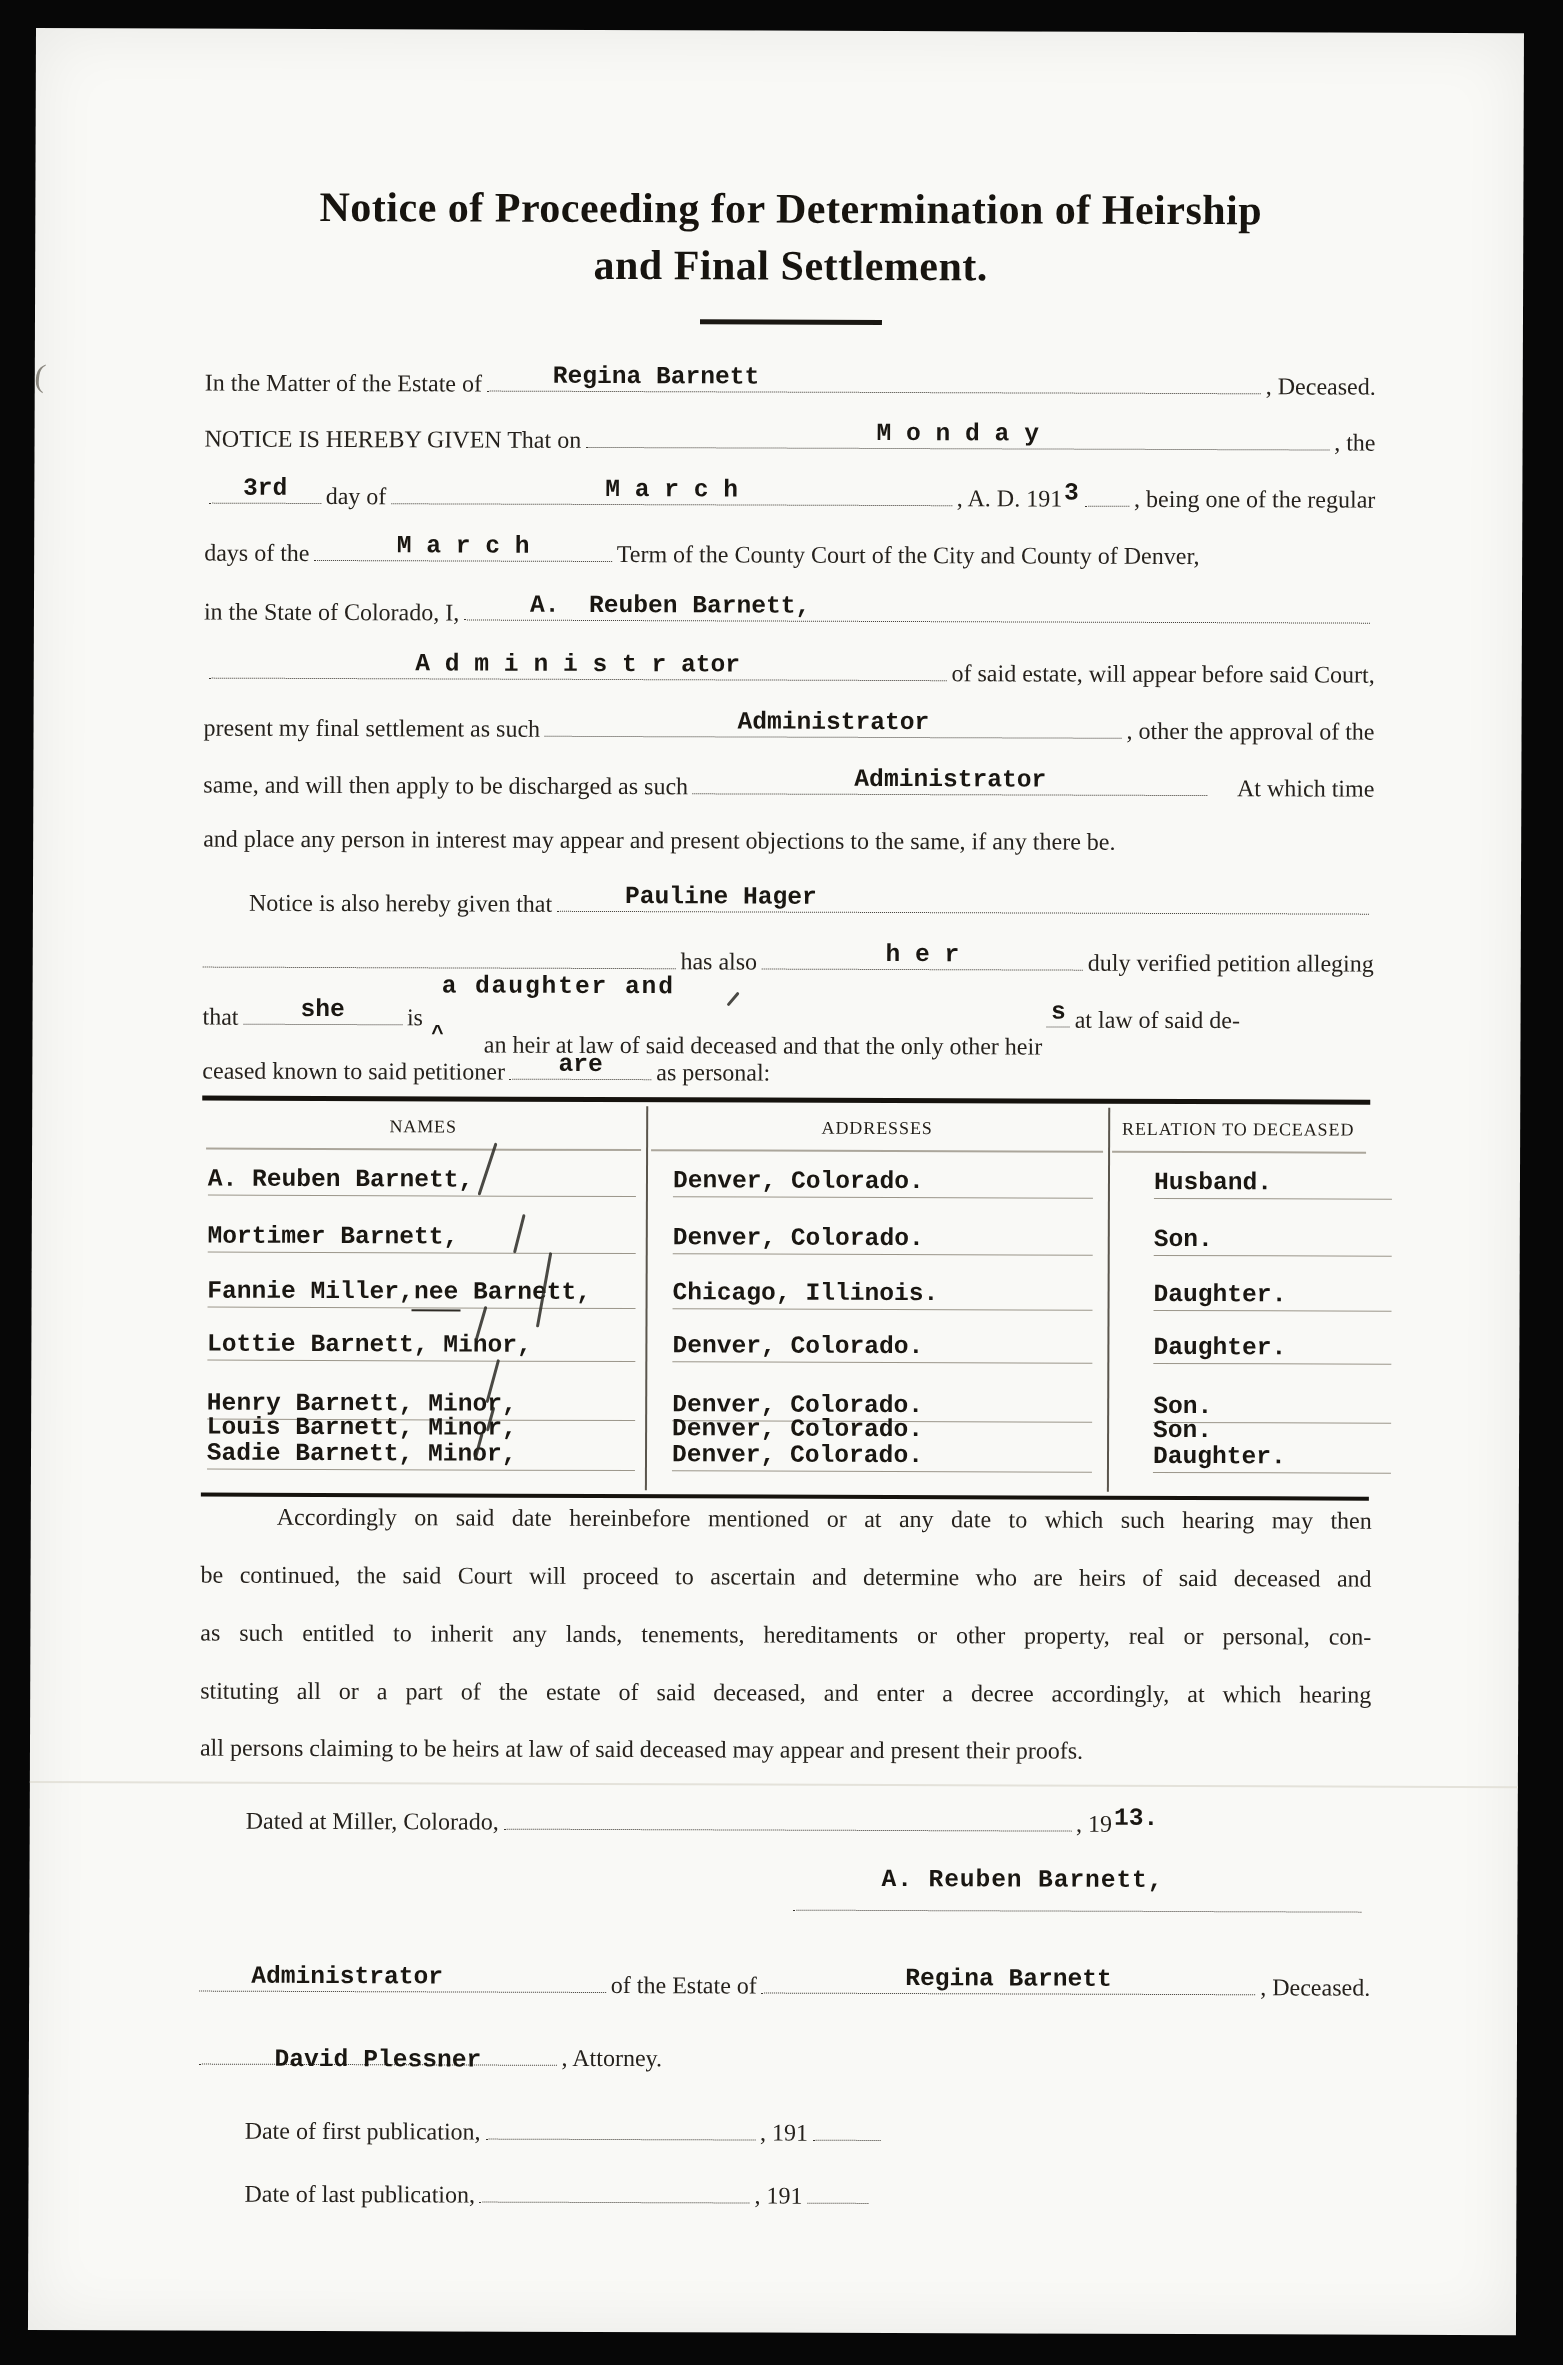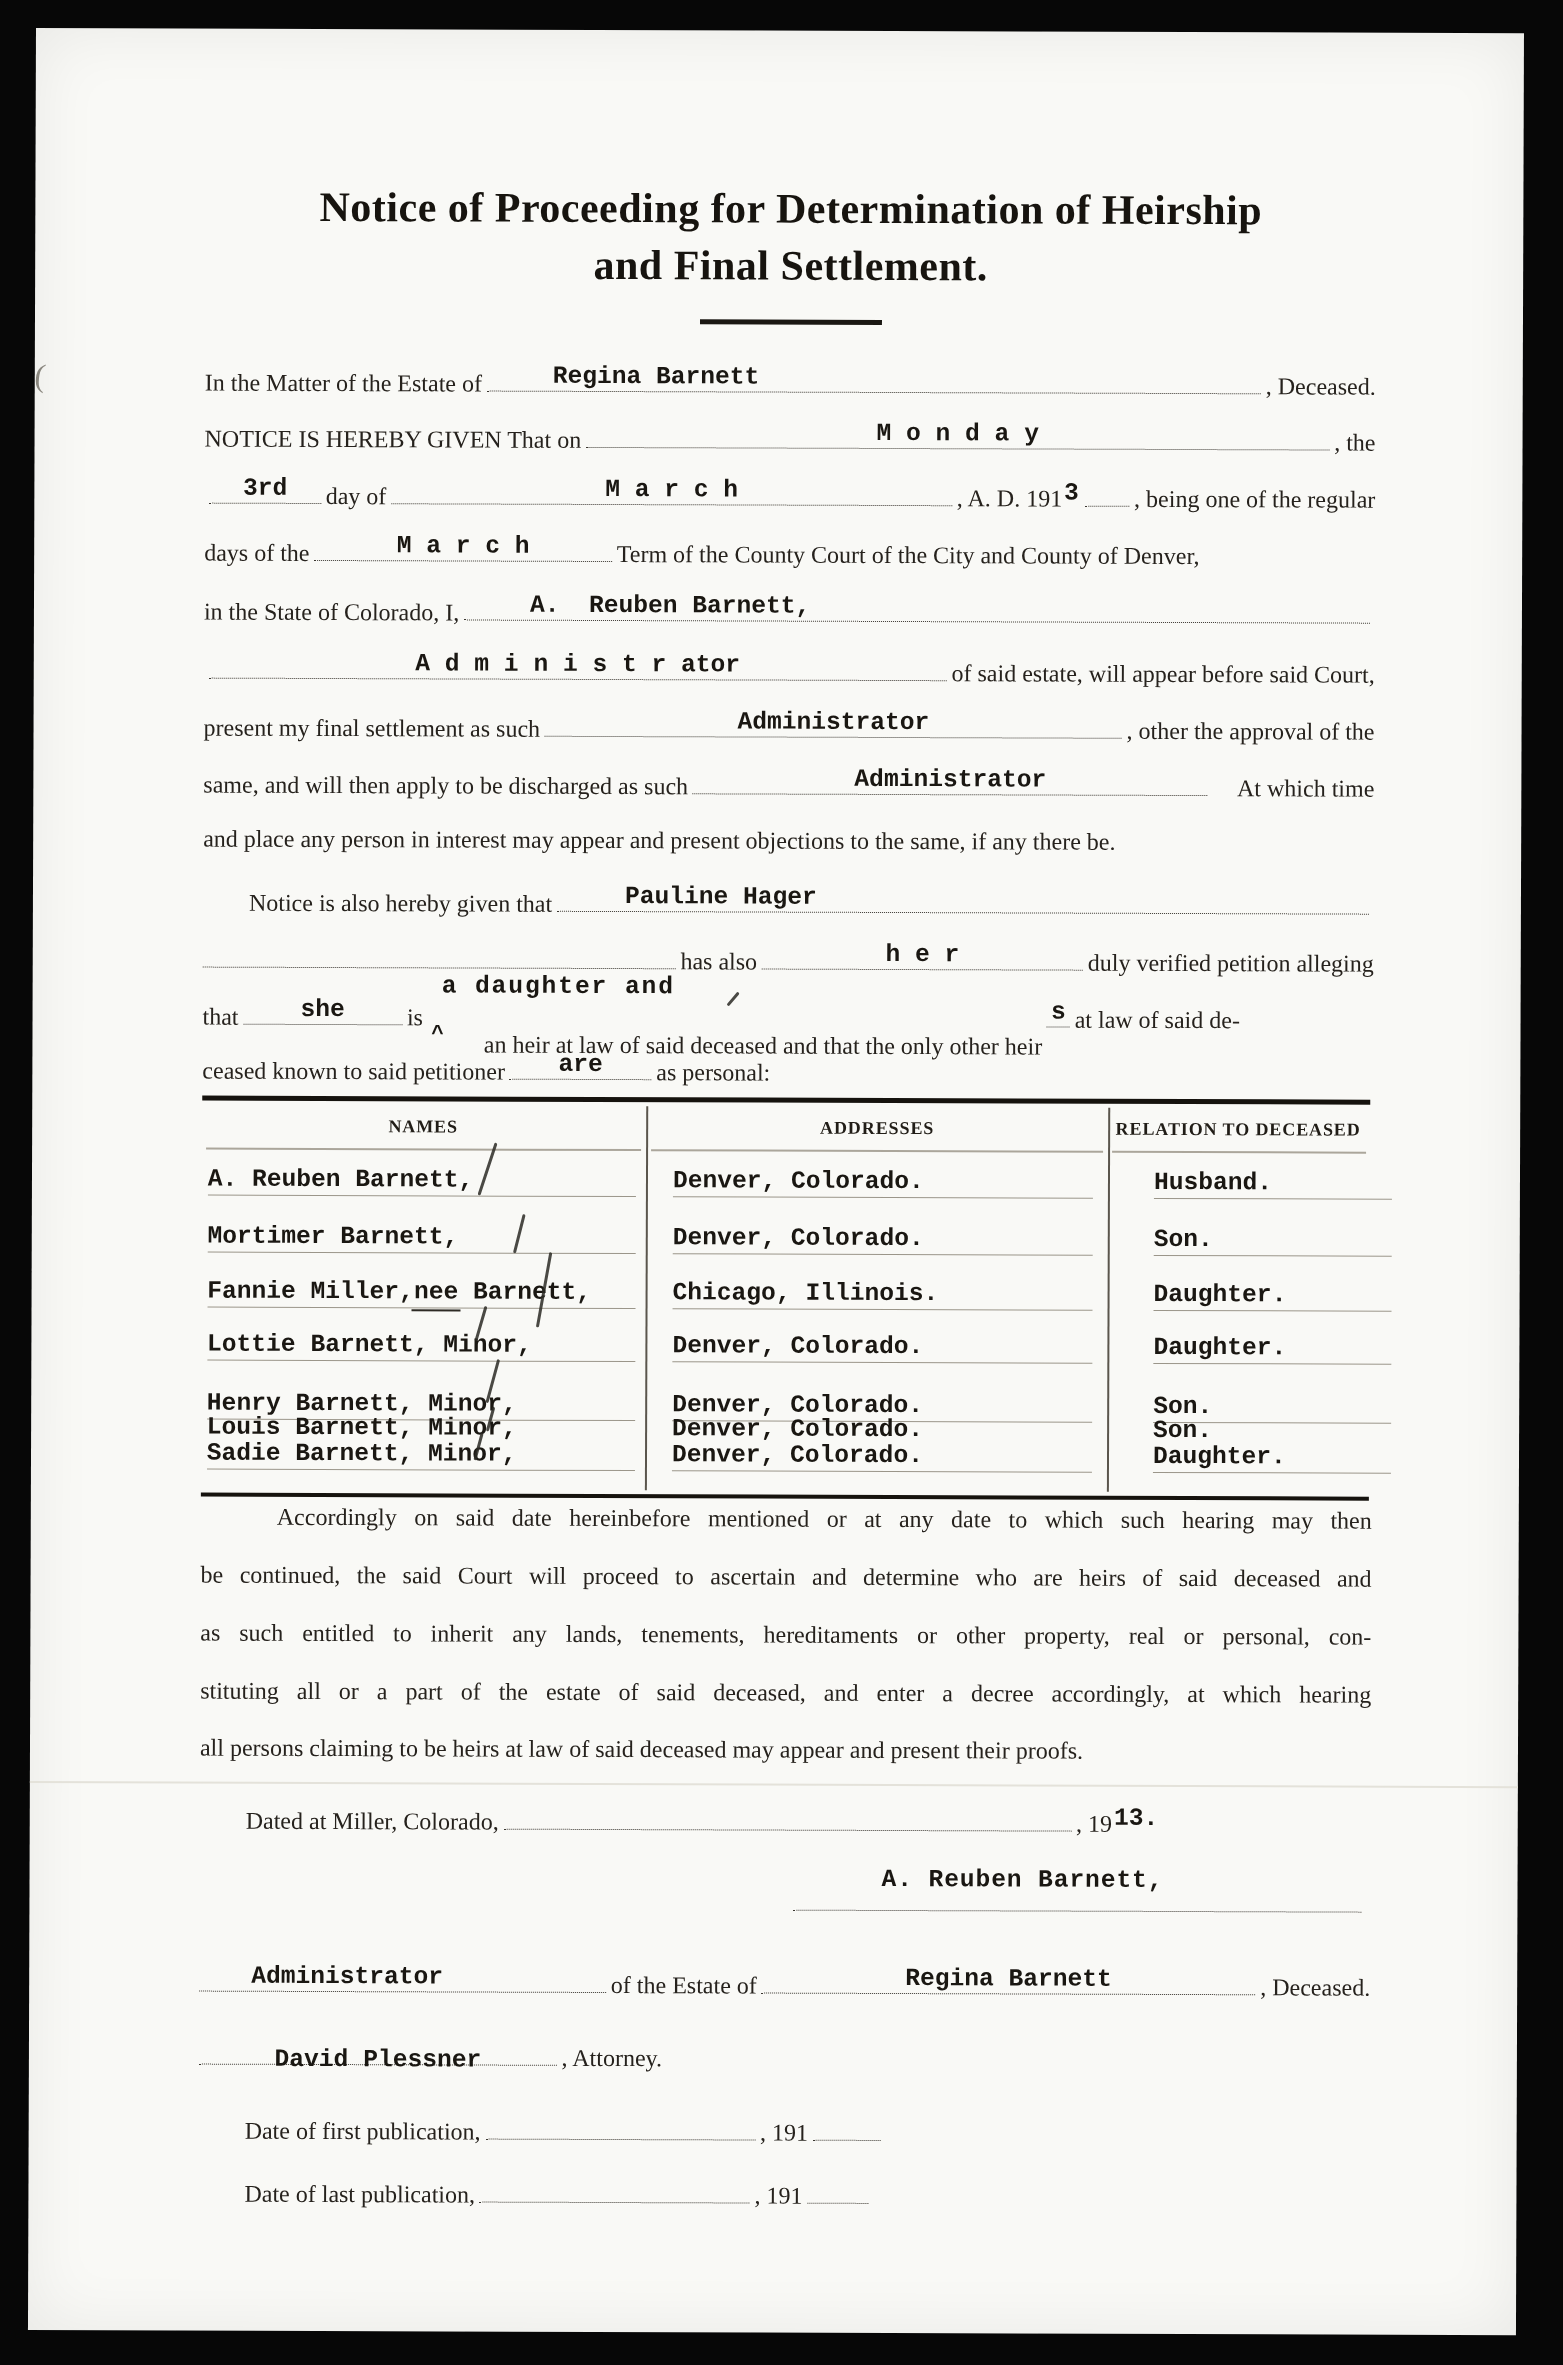--- a/index.html
+++ b/index.html
@@ -54,21 +54,21 @@
   .pen-paren{position:absolute;left:0px;top:329px;font-size:32px;color:#8a8necool;color:#8a877f;transform:rotate(6deg);}
   
   .ntable{
     position:absolute;left:170px;top:1067px;width:1168px;height:392px;
     border-top:5.7px solid #16130e;border-bottom:4.7px solid #16130e;
   }
   .vdiv{position:absolute;top:3.8px;bottom:3.8px;width:1.9px;background:#5b564d;}
   .hl{position:absolute;height:1.9px;background:#aba69b;}
   .th{
     position:absolute;top:15px;transform:translateX(-50%);
-    font-weight:bold;font-size:18px;letter-spacing:0.9px;color:#211d17;white-space:nowrap;
+    font-weight:normal;font-size:18px;letter-spacing:0.9px;color:#211d17;white-space:nowrap;
   }
   .trow{position:absolute;left:0;width:100%;height:30px;}
   .tcell{
     position:absolute;height:30px;display:flex;align-items:flex-end;
     font-size:24.6px;white-space:pre;padding-bottom:1.9px;
   }
   .tcell.u{border-bottom:1.9px solid #9b968a;}
   .c1{left:5.7px;width:428px;}
   .c2{left:471px;width:420px;}
   .c3{left:952px;width:238px;}

